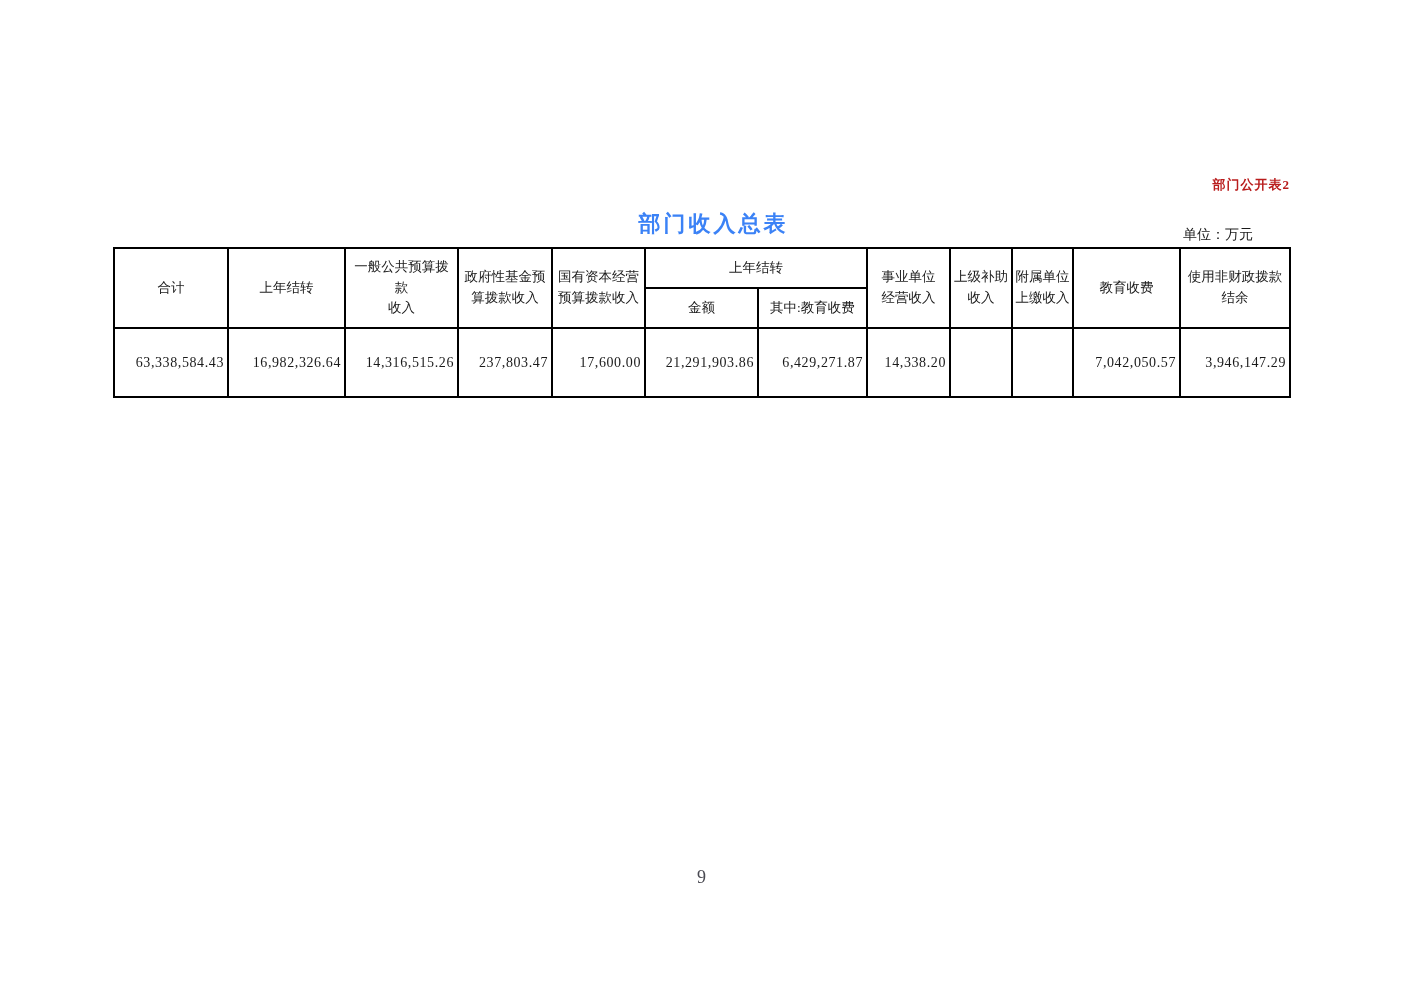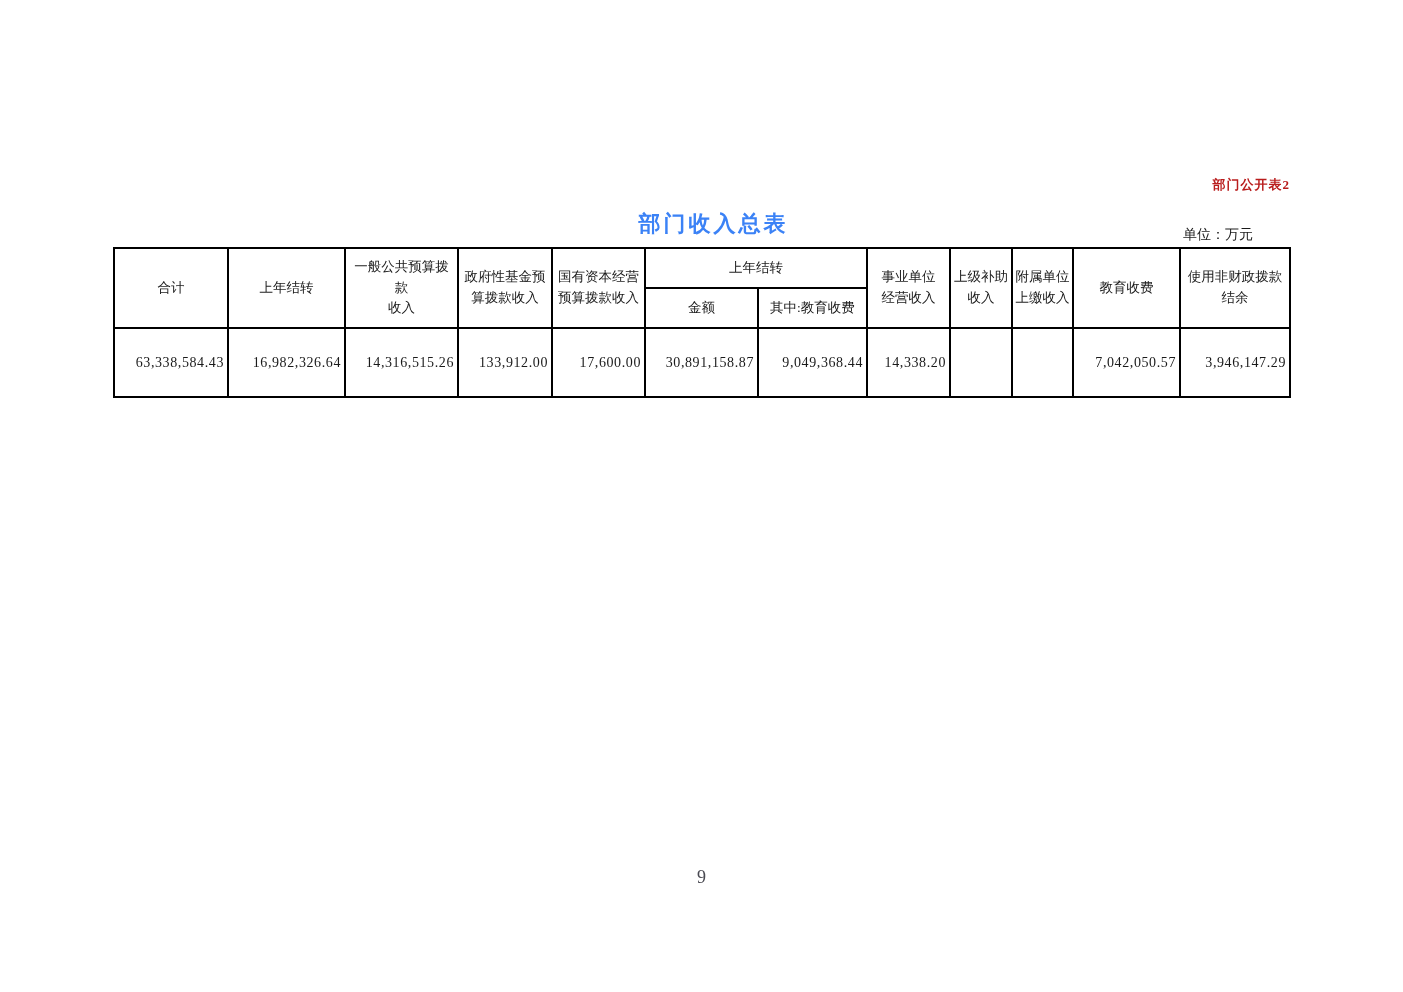--- a/index.html
+++ b/index.html
@@ -133,24 +133,24 @@
 结余</td>
       </tr>
       <tr class="header-row-sub">
         <td class="header-cell">金额</td>
         <td class="header-cell">其中:教育收费</td>
       </tr>
       <tr class="data-row">
         <td class="data-cell">63,338,584.43</td>
         <td class="data-cell">16,982,326.64</td>
         <td class="data-cell">14,316,515.26</td>
-        <td class="data-cell">133,912.00</td>
+        <td class="data-cell">237,803.47</td>
         <td class="data-cell">17,600.00</td>
-        <td class="data-cell">30,891,158.87</td>
-        <td class="data-cell">9,049,368.44</td>
+        <td class="data-cell">21,291,903.86</td>
+        <td class="data-cell">6,429,271.87</td>
         <td class="data-cell">14,338.20</td>
         <td class="data-cell"></td>
         <td class="data-cell"></td>
         <td class="data-cell">7,042,050.57</td>
         <td class="data-cell">3,946,147.29</td>
       </tr>
     </tbody>
   </table>
 
   <div class="page-number">9</div>

